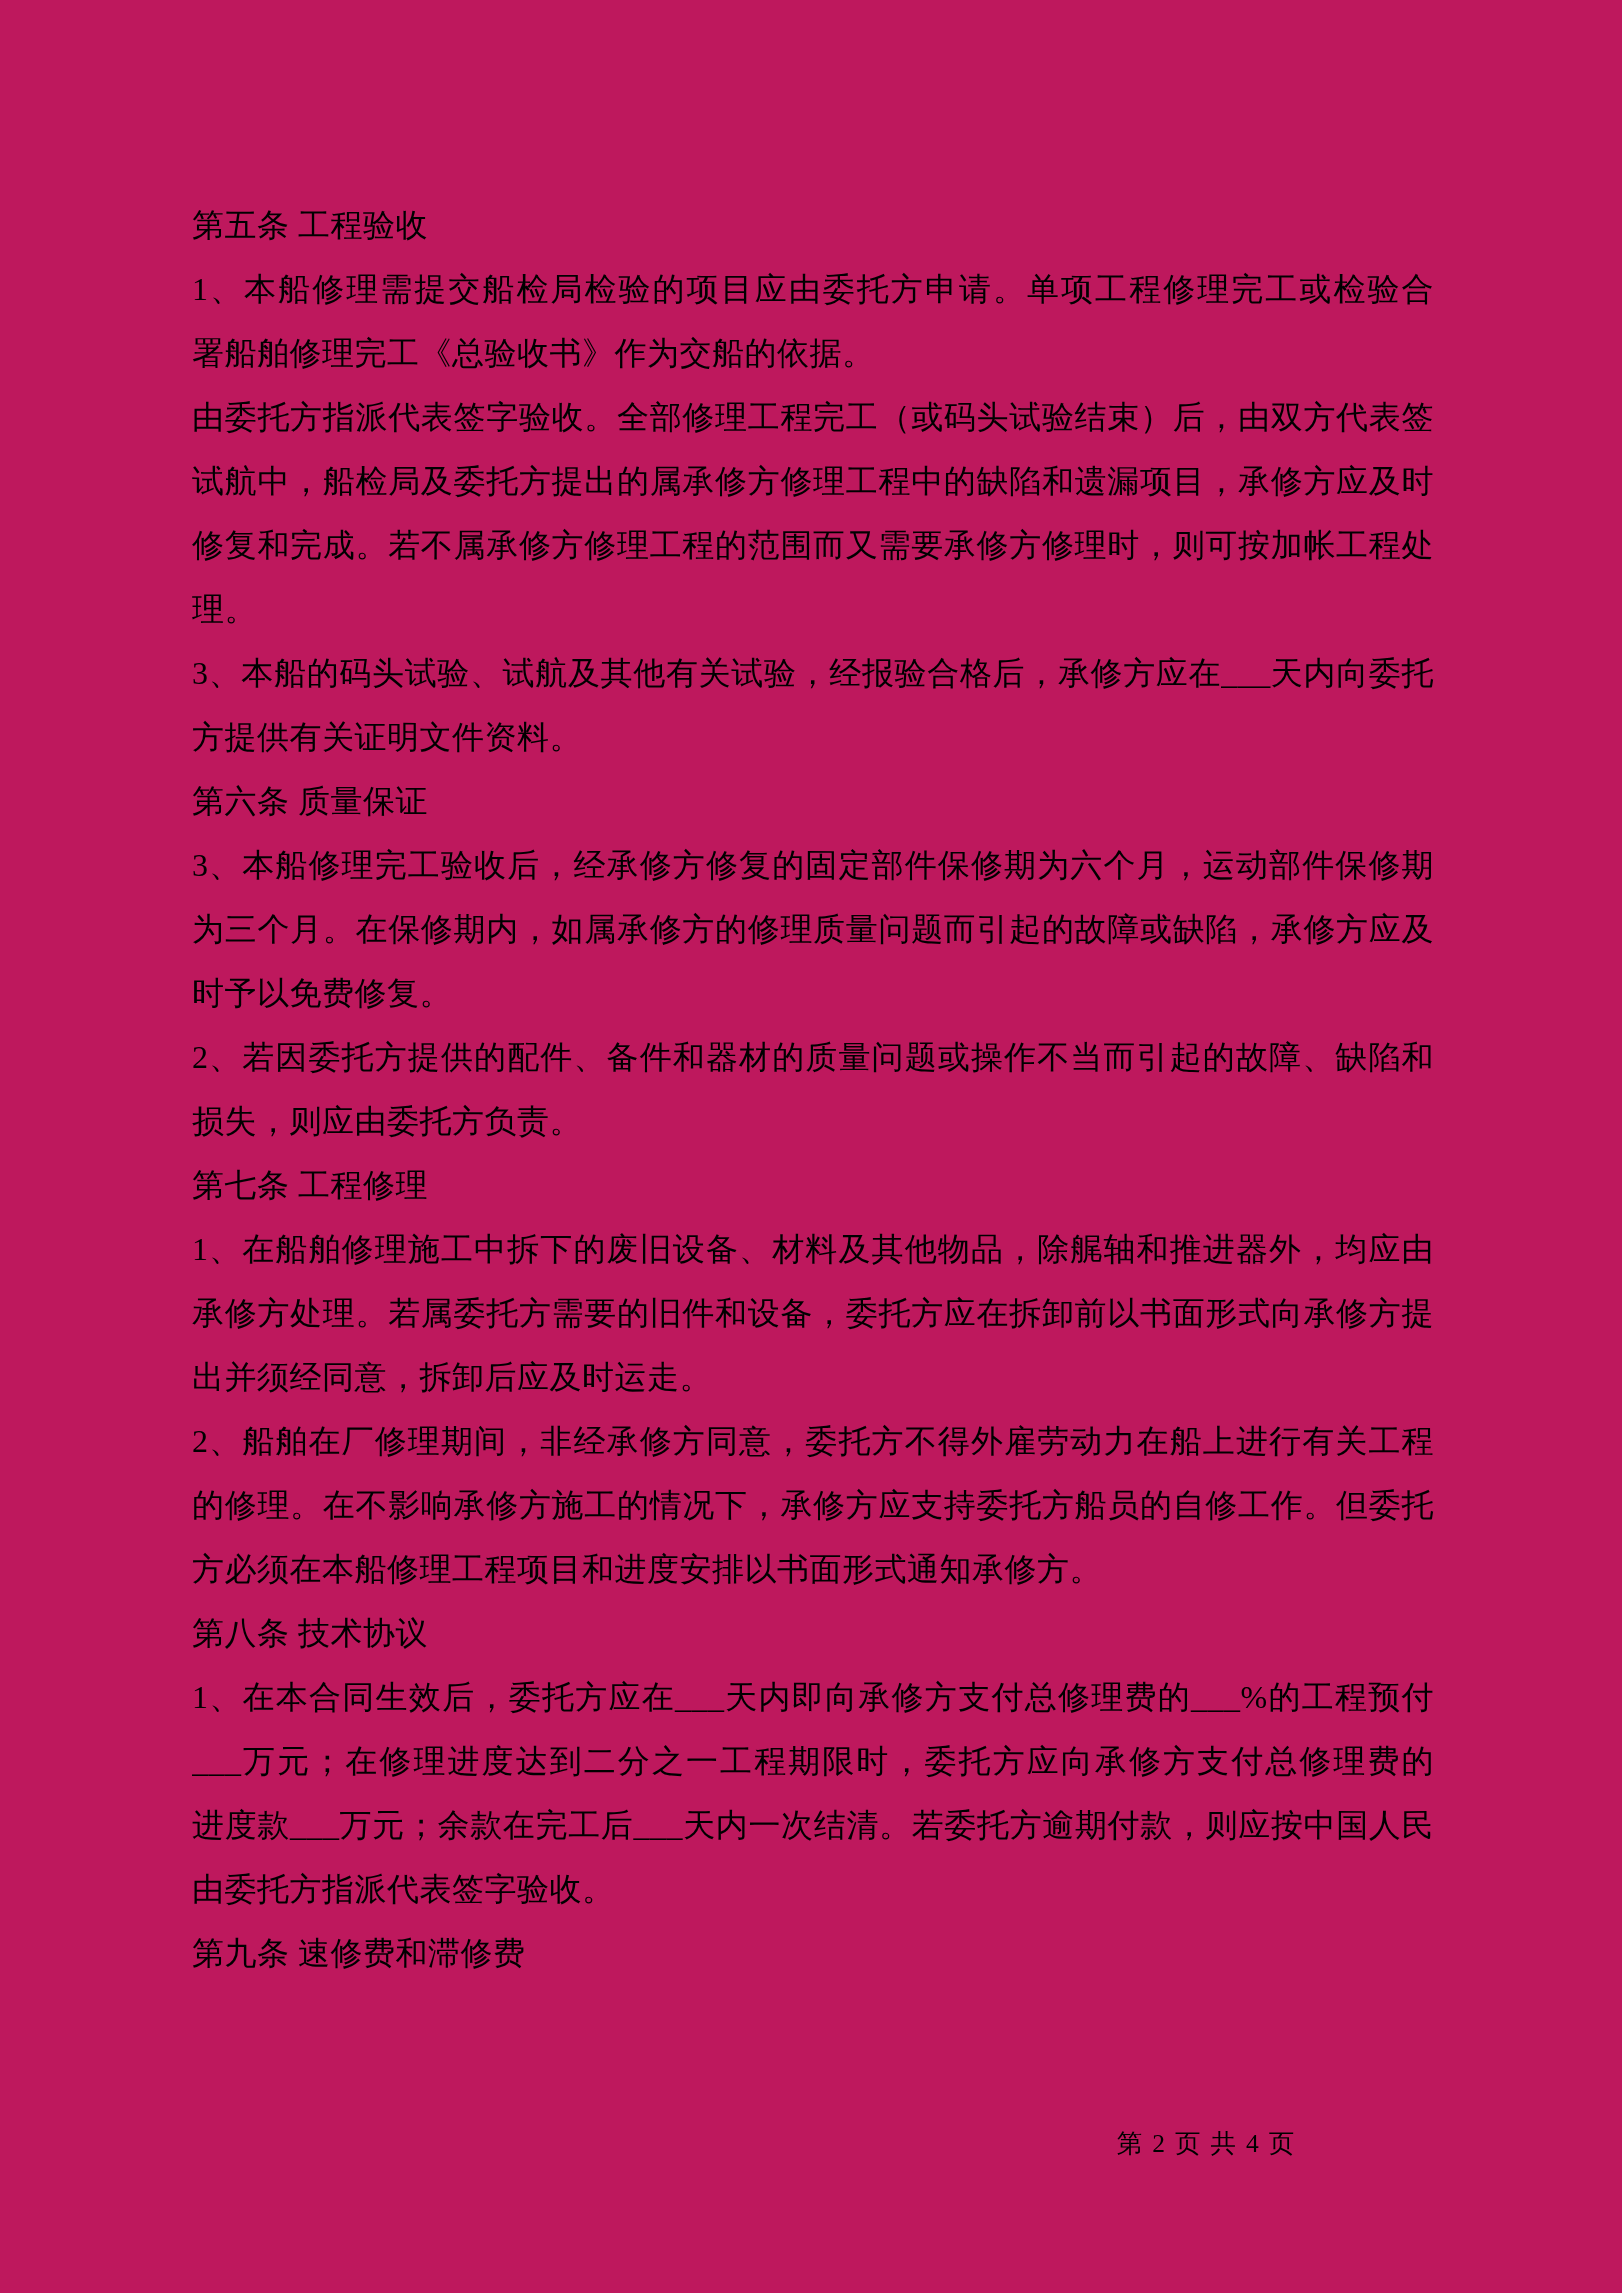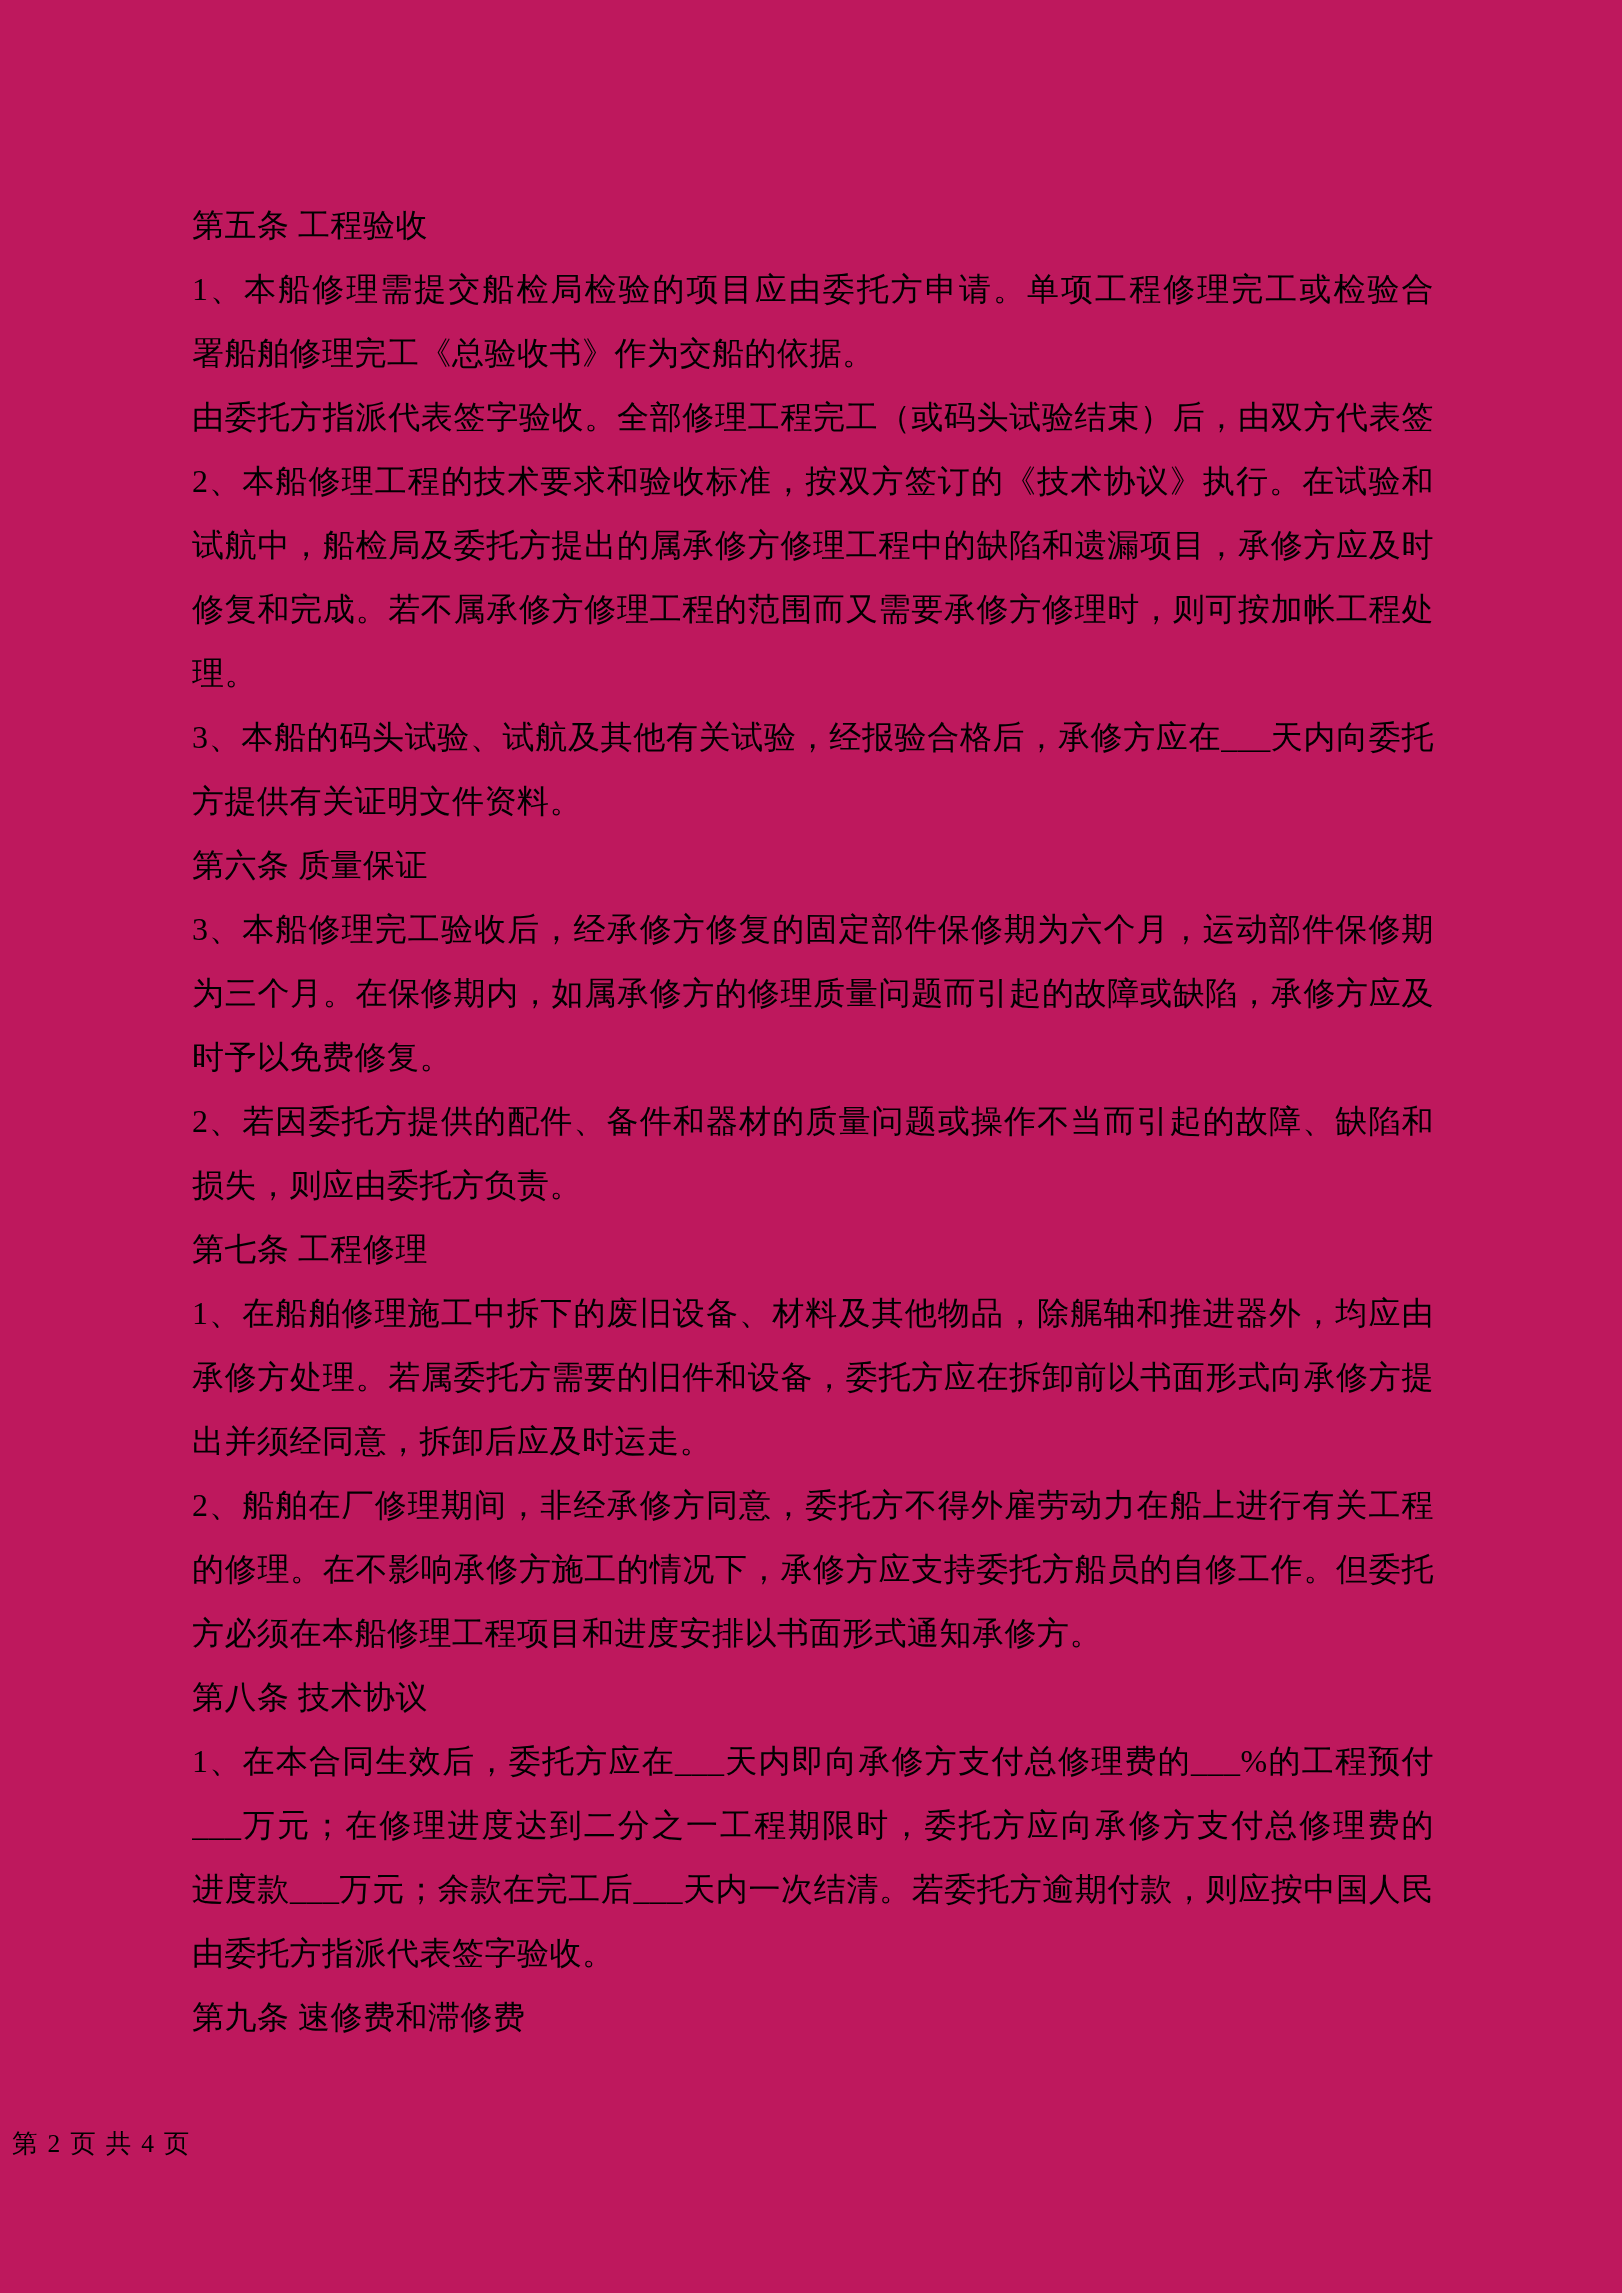--- a/index.html
+++ b/index.html
@@ -41,35 +41,33 @@
     text-align-last: justify;
   }
   .footer {
     position: absolute;
     left: 0;
     top: 2126px;
     width: 1296px;
     height: 36px;
     line-height: 36px;
     font-size: 25.5px;
-    text-align: left;
+    text-align: right;
     letter-spacing: 1.8px;
-    margin-left: 12px;
   }
 </style>
 </head>
 <body>
 
 <div class="page">
   <div class="content">
     <div class="line">第五条 工程验收</div>
     <div class="line fill">1、本船修理需提交船检局检验的项目应由委托方申请。单项工程修理完工或检验合格，</div>
     <div class="line">署船舶修理完工《总验收书》作为交船的依据。</div>
     <div class="line fill">由委托方指派代表签字验收。全部修理工程完工（或码头试验结束）后，由双方代表签</div>
-    <div class="line fill">2、本船修理工程的技术要求和验收标准，按双方签订的《技术协议》执行。在试验和</div>
     <div class="line fill">试航中，船检局及委托方提出的属承修方修理工程中的缺陷和遗漏项目，承修方应及时</div>
     <div class="line fill">修复和完成。若不属承修方修理工程的范围而又需要承修方修理时，则可按加帐工程处</div>
     <div class="line">理。</div>
     <div class="line fill">3、本船的码头试验、试航及其他有关试验，经报验合格后，承修方应在___天内向委托</div>
     <div class="line">方提供有关证明文件资料。</div>
     <div class="line">第六条 质量保证</div>
     <div class="line fill">3、本船修理完工验收后，经承修方修复的固定部件保修期为六个月，运动部件保修期</div>
     <div class="line fill">为三个月。在保修期内，如属承修方的修理质量问题而引起的故障或缺陷，承修方应及</div>
     <div class="line">时予以免费修复。</div>
     <div class="line fill">2、若因委托方提供的配件、备件和器材的质量问题或操作不当而引起的故障、缺陷和</div>

